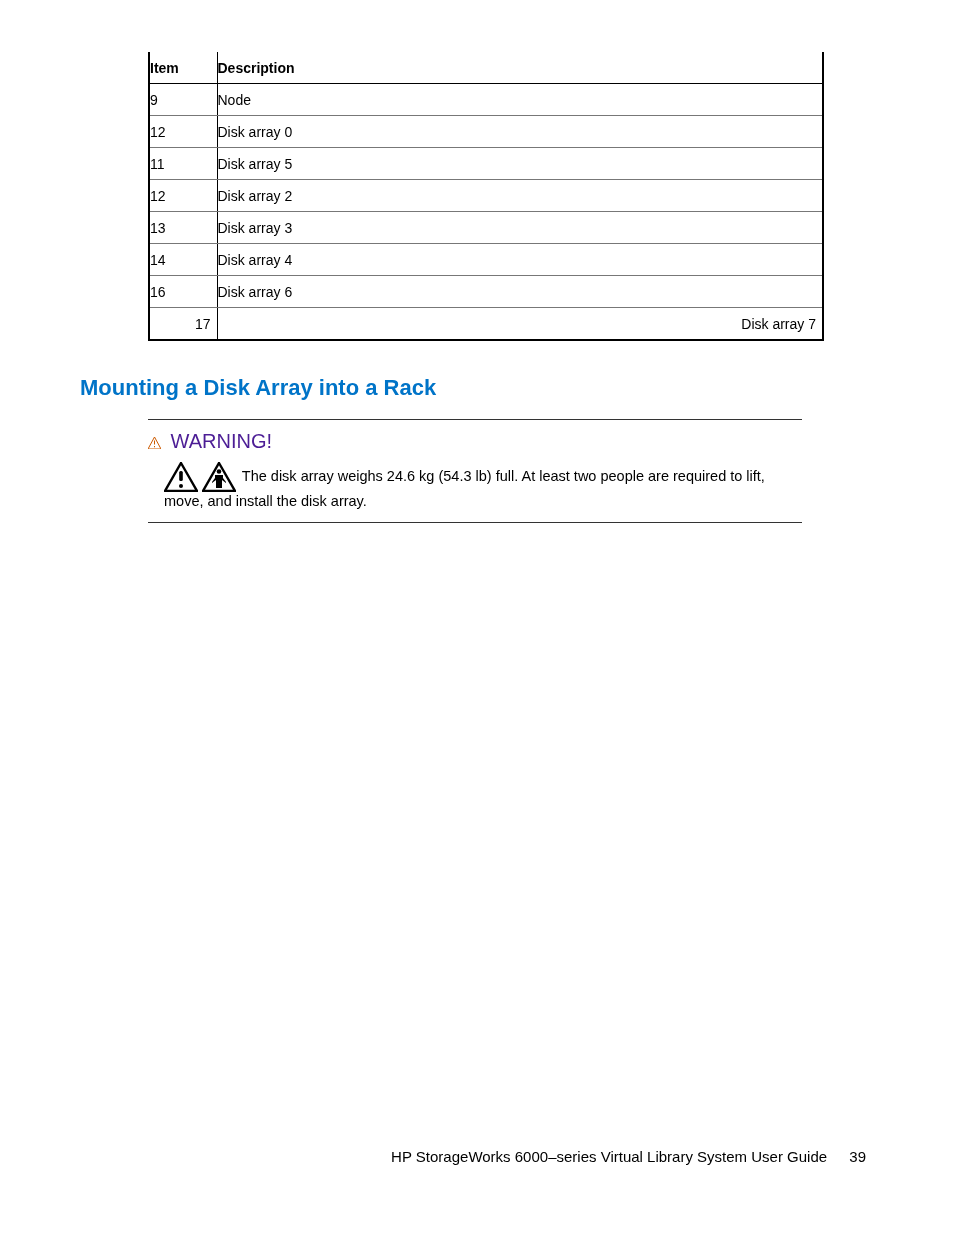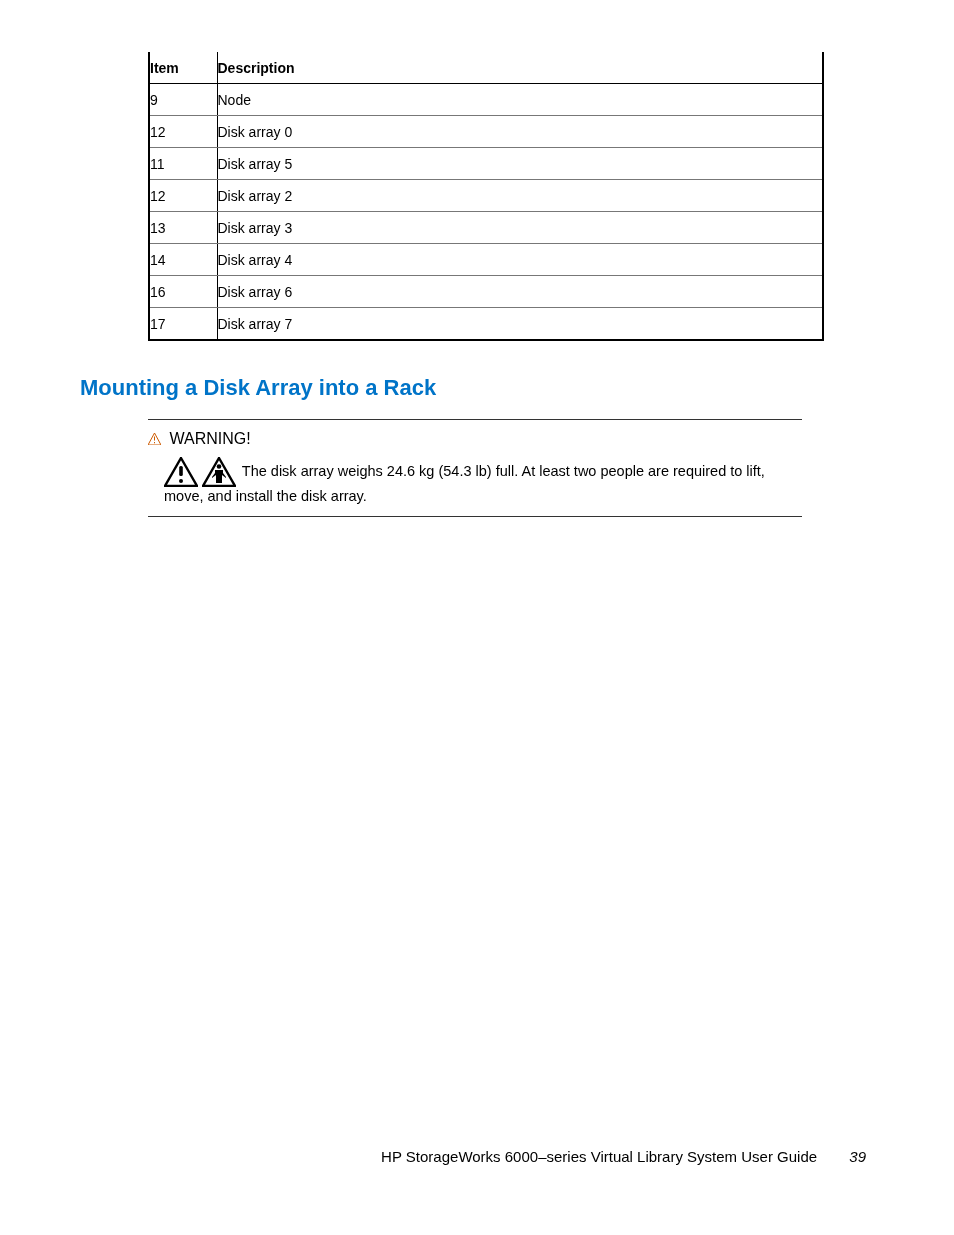--- a/index.html
+++ b/index.html
@@ -32,43 +32,43 @@
     font-weight: 600;
     border-bottom: 1px solid #000;
   }
   table.items col.c-item { width: 68px; }
   
   table.items tr > :first-child { border-left: 2px solid #000; }
   table.items tr > :last-child  { border-right: 2px solid #000; }
   
   table.items tr > :first-child { border-right: 1px solid #000; }
   
-  table.items tr:last-child td { border-bottom: 2px solid #000; }
+  table.items tr:last-child td { border-bottom: 2px solid #000; text-align: right; }
 
   
   h2.section {
     font-weight: 700;
     font-size: 22px;
     color: #0074c8;
     margin: 34px 0 18px 0;
   }
 
   
   .warning {
     margin-left: 68px;
     width: 654px;
     border-top: 1px solid #333;
     border-bottom: 1px solid #333;
     padding: 6px 0 10px 0;
     font-size: 14.5px;
     line-height: 1.35;
   }
   .warning-head {
-    color: #000000;
-    font-size: 16px;
+    color: #4c1d95;
+    font-size: 20px;
     margin: 2px 0 6px 0;
   }
   .warning-head .tri {
     display: inline-block;
     vertical-align: -1px;
     margin-right: 4px;
   }
   .warning-body {
     margin-left: 16px;
   }
@@ -80,21 +80,21 @@
   .warning-body .icons svg { vertical-align: bottom; }
   .warning-body .text { }
 
   
   .footer {
     position: absolute;
     bottom: 70px;
     right: 88px;
     font-size: 15px;
   }
-  .footer .pnum { margin-left: 28px; font-style: italic; }
+  .footer .pnum { margin-left: 18px; }
 </style>
 </head>
 <body>
 
 <div class="page">
 
   <table class="items">
     <colgroup>
         <col class="c-item">
         <col>

